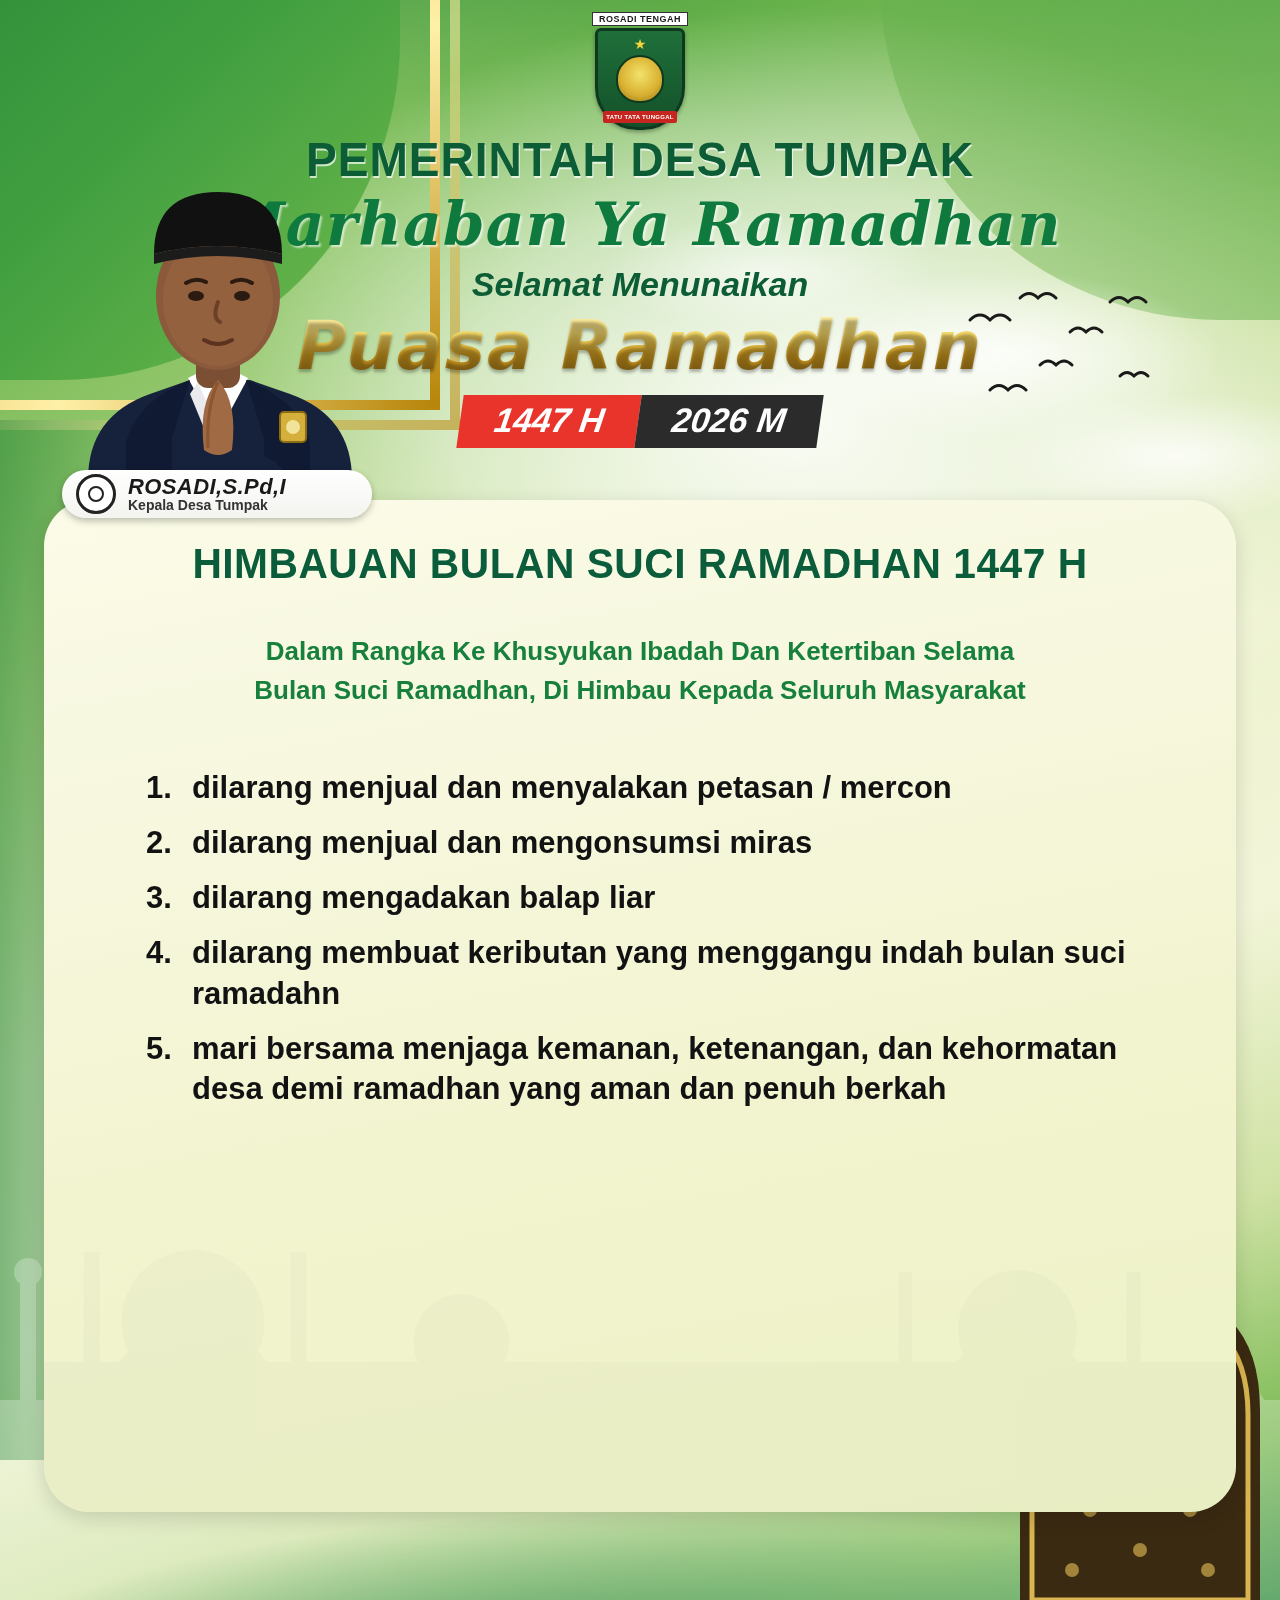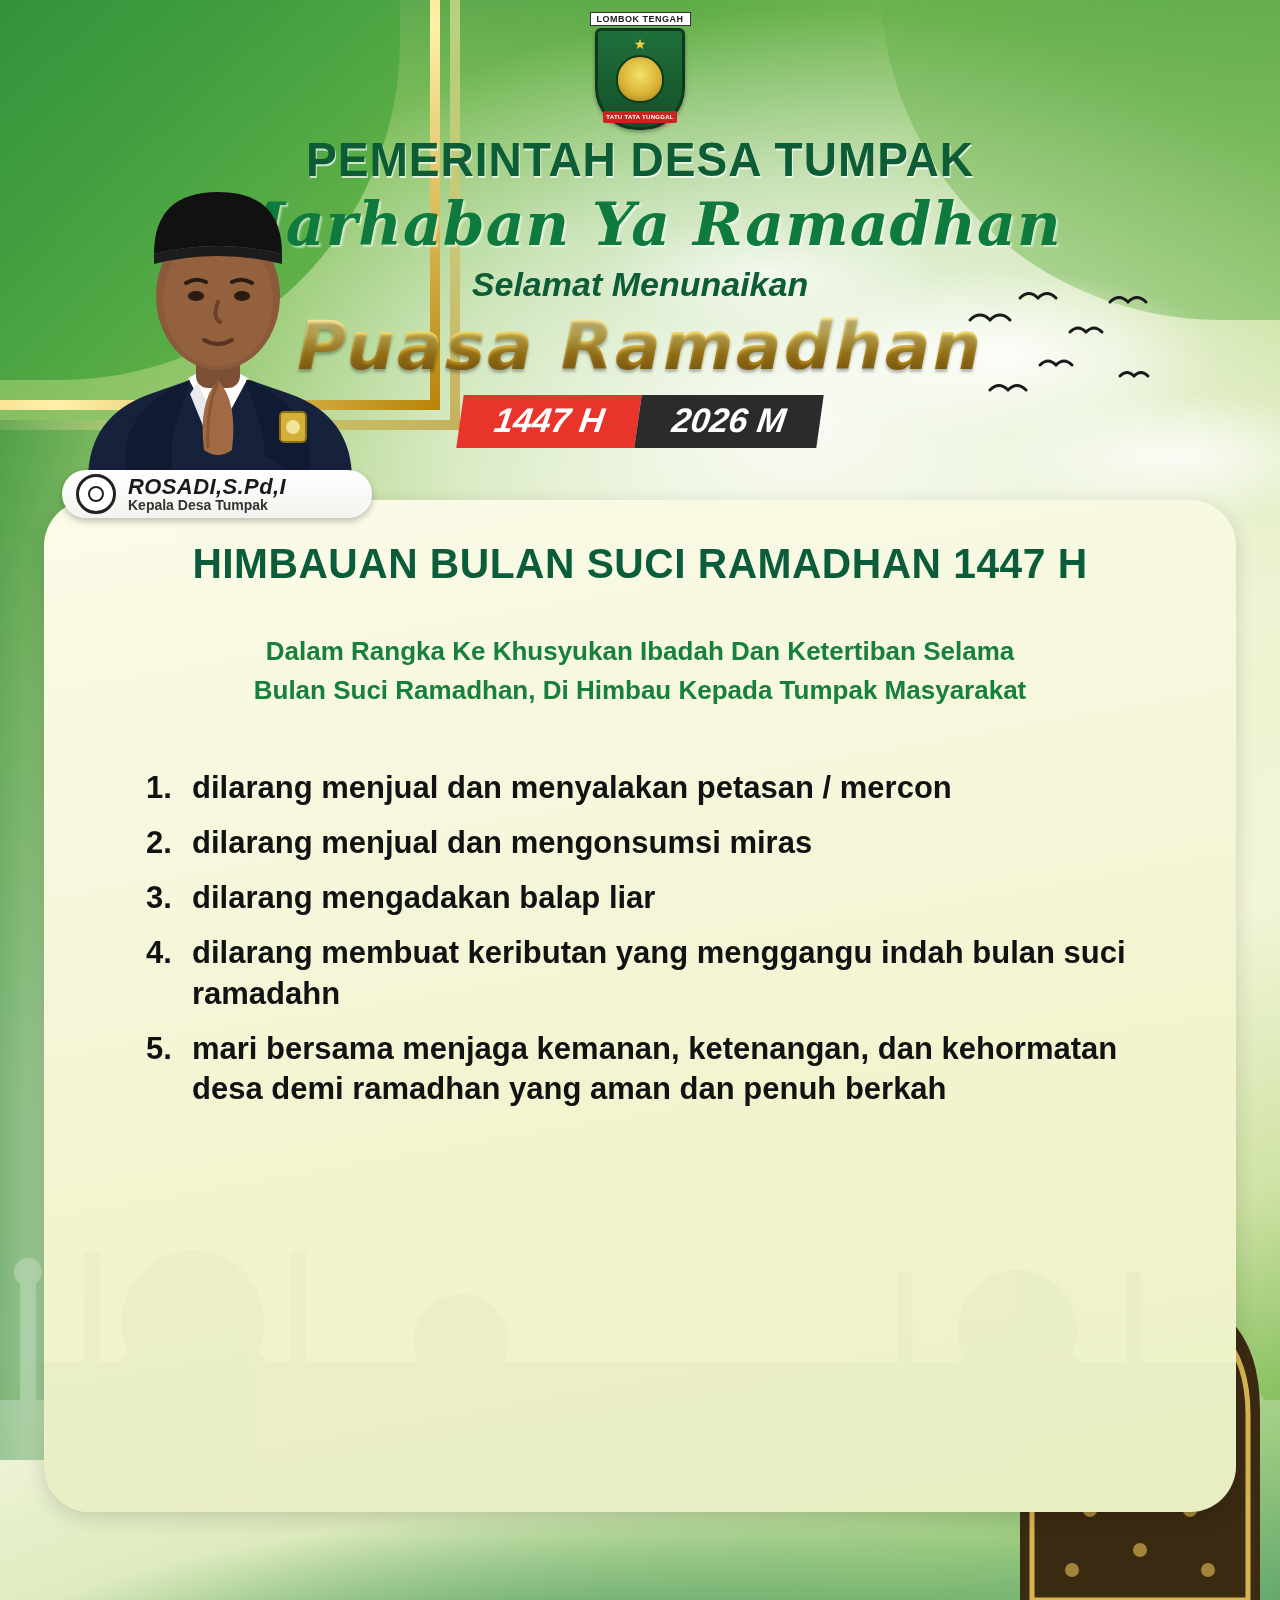--- a/index.html
+++ b/index.html
@@ -391,21 +391,21 @@
       <path d="M60 18 q9-9 18 0 q9-9 18 0"></path>
       <path d="M110 52 q8-8 16 0 q8-8 16 0"></path>
       <path d="M150 22 q9-9 18 0 q9-9 18 0"></path>
       <path d="M80 85 q8-8 16 0 q8-8 16 0"></path>
       <path d="M30 110 q9-9 18 0 q9-9 18 0"></path>
       <path d="M160 96 q7-7 14 0 q7-7 14 0"></path>
     </g>
   </svg>
 
   <div class="logo">
-    <div class="logo-label">LOMBOK TENGAH</div>
+    <div class="logo-label">ROSADI TENGAH</div>
     <div class="logo-shield">
       <div class="logo-star">★</div>
       <div class="logo-inner"></div>
       <div class="logo-ribbon">TATU TATA TUNGGAL</div>
     </div>
   </div>
 
   <div class="title-block">
     <div class="gov-title">PEMERINTAH DESA TUMPAK</div>
     <div class="marhaban">Marhaban Ya Ramadhan</div>
@@ -473,21 +473,21 @@
         <path d="M900 292 q80-110 160 0 z"></path>
         <rect x="860" y="180" width="14" height="110"></rect>
         <rect x="1090" y="180" width="14" height="110"></rect>
       </g>
     </svg>
 
     <div class="card-inner">
       <div class="notice-title">HIMBAUAN BULAN SUCI RAMADHAN 1447 H</div>
       <div class="notice-sub">
         <div>Dalam Rangka Ke Khusyukan Ibadah Dan Ketertiban Selama</div>
-        <div>Bulan Suci Ramadhan, Di Himbau Kepada Tumpak Masyarakat</div>
+        <div>Bulan Suci Ramadhan, Di Himbau Kepada Seluruh Masyarakat</div>
       </div>
 
       <ul class="rules">
         <li>
           <span class="num">1.</span>
           <span class="txt">dilarang menjual dan menyalakan petasan / mercon</span>
         </li>
         <li>
           <span class="num">2.</span>
           <span class="txt">dilarang menjual dan mengonsumsi miras</span>

